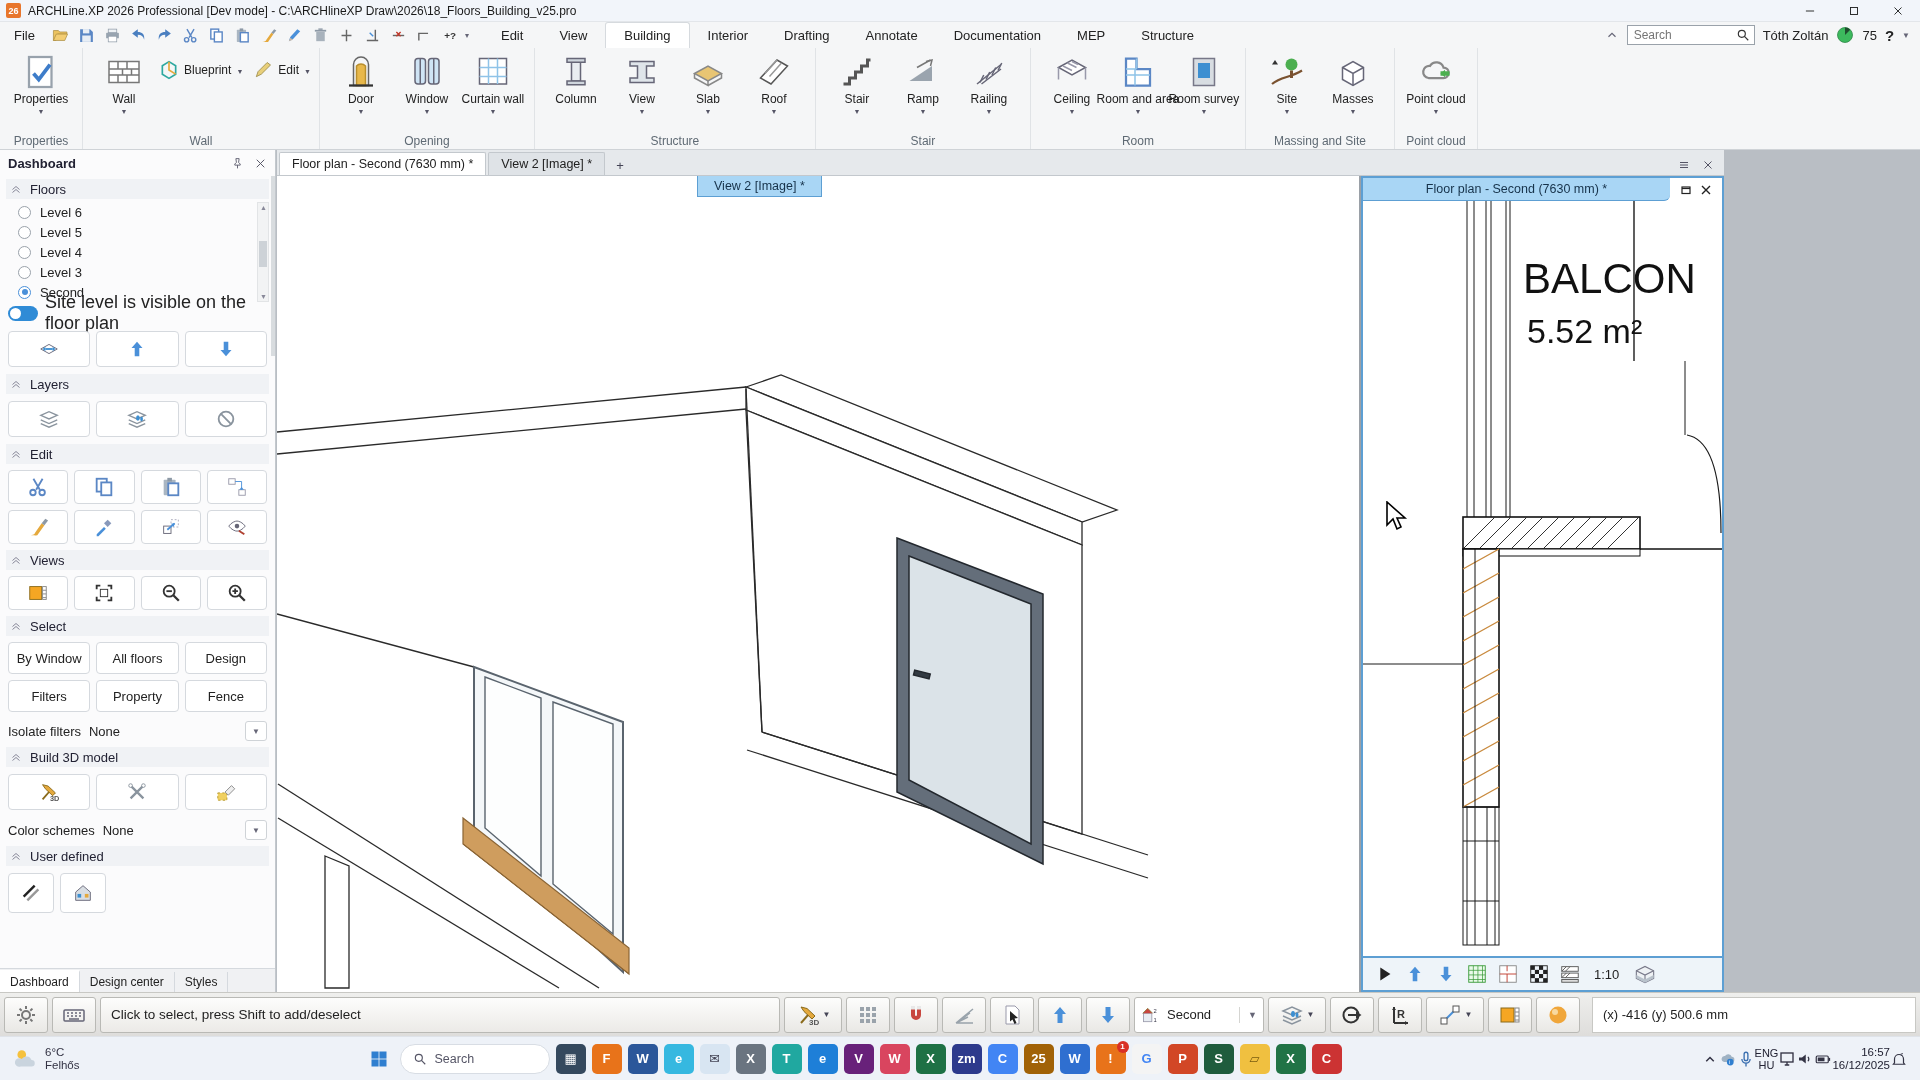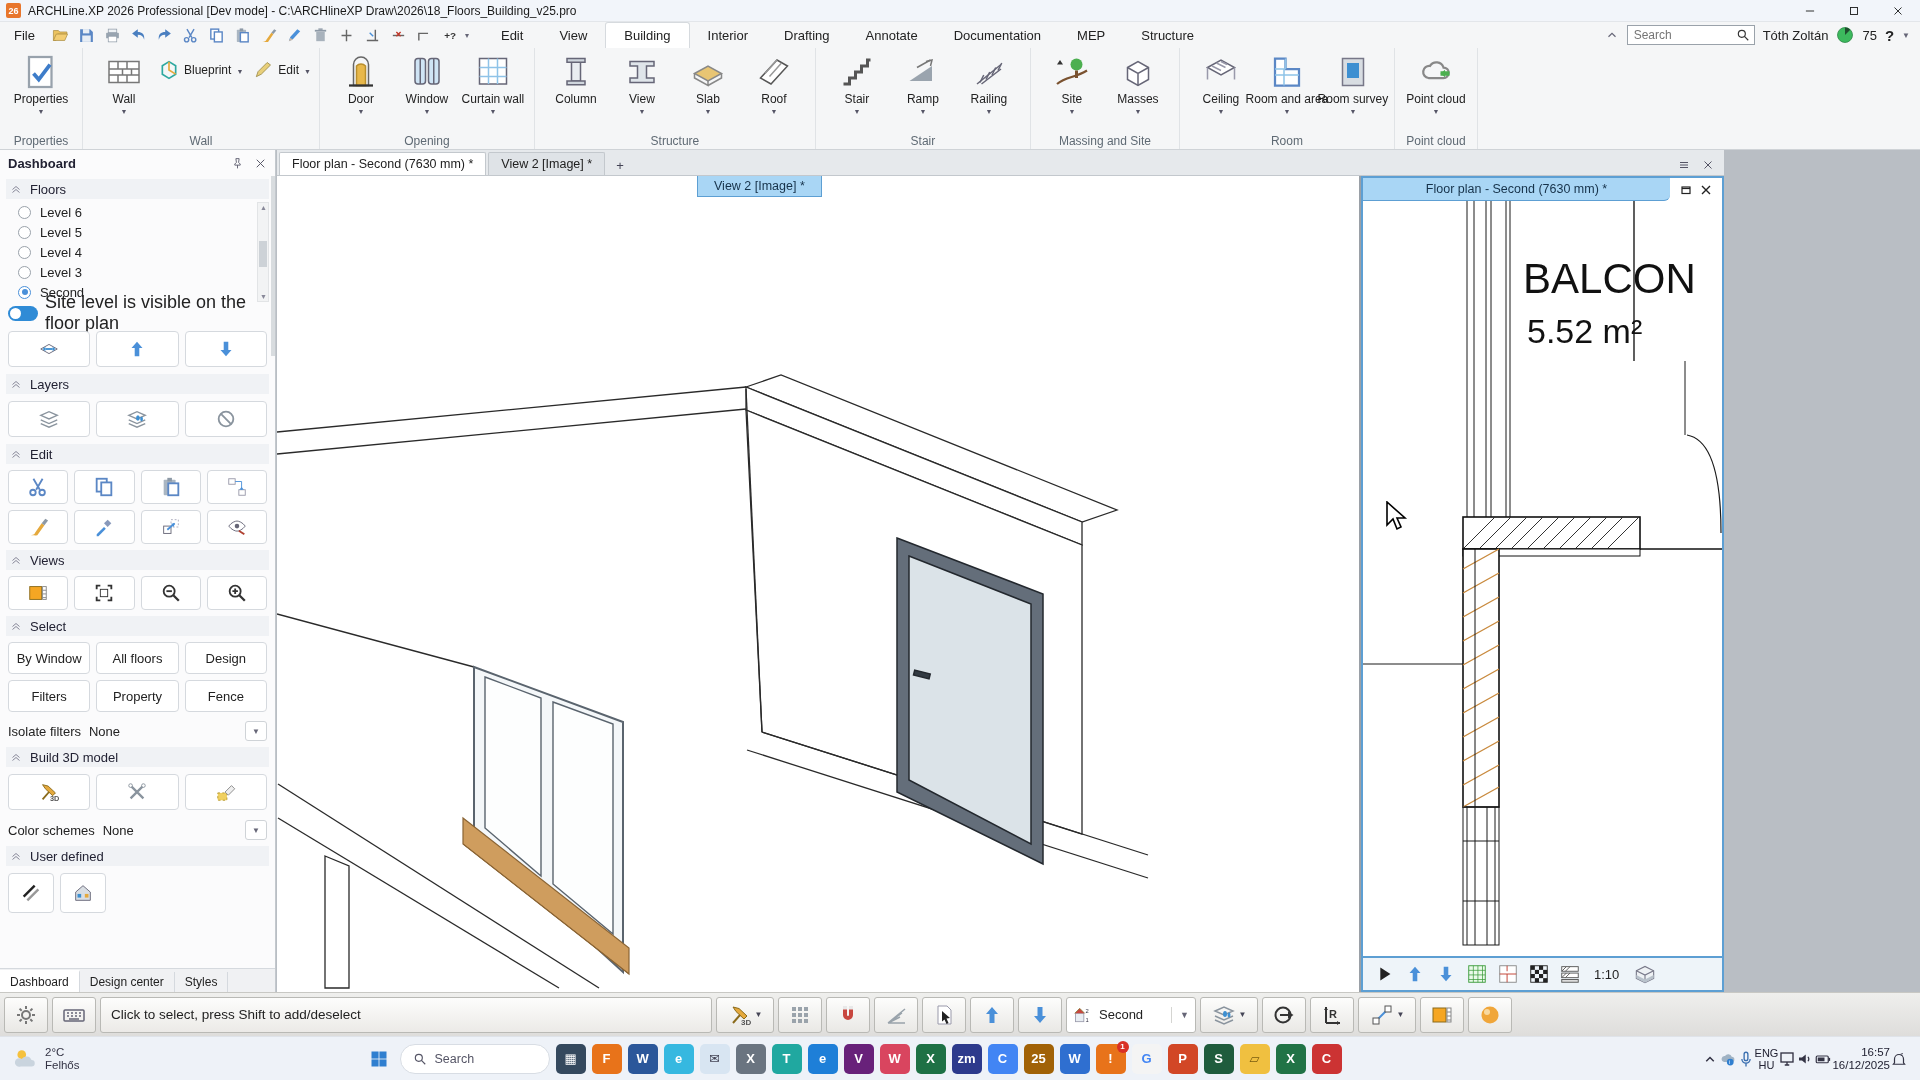--- a/index.html
+++ b/index.html
@@ -110,21 +110,21 @@
   #fp-toolbar{height:34px;border-top:2px solid #5d9fd3;background:#eef4f9;display:flex;align-items:center;gap:9px;padding:0 10px;}
   #fp-toolbar .ic{width:22px;height:22px;}
   #fp-scale{font-size:13px;color:#222;margin:0 4px;}
   #mouse-cursor{position:absolute;left:22px;top:300px;width:26px;height:30px;}
 
   
   #statusbar{position:absolute;left:0;top:992px;width:1920px;height:44px;background:linear-gradient(#efefed,#dedddb);border-top:1px solid #c8c8c4;display:flex;align-items:center;padding:0 4px;gap:4px;}
   .sbtn{width:44px;height:36px;background:linear-gradient(#fdfdfc,#e9e8e5);border:1px solid #b9b9b5;border-radius:3px;display:flex;align-items:center;justify-content:center;}
   .sbtn .ic{width:24px;height:24px;}
   .sbtn .ddc{font-size:8px;color:#445;margin-left:3px;}
-  #prompt-box{width:612px;height:36px;background:linear-gradient(#fdfdfc,#eceae7);border:1px solid #b9b9b5;border-radius:3px;display:flex;align-items:center;padding:0 10px;font-size:13.5px;color:#222;}
+  #prompt-box{width:680px;height:36px;background:linear-gradient(#fdfdfc,#eceae7);border:1px solid #b9b9b5;border-radius:3px;display:flex;align-items:center;padding:0 10px;font-size:13.5px;color:#222;}
   #floor-combo{width:130px;height:36px;background:#fff;border:1px solid #b9b9b5;border-radius:3px;display:flex;align-items:center;gap:6px;padding:0 6px;font-size:13px;}
   #floor-combo .ic{width:20px;height:20px;}
   #floor-combo .ddc{margin-left:auto;font-size:9px;color:#667;border-left:1px solid #d5d5d2;padding-left:8px;align-self:center;height:16px;display:flex;align-items:center;}
   #coords{margin-left:8px;flex:1;height:36px;background:#fff;border:1px solid #c8c8c4;display:flex;align-items:center;padding:0 10px;font-size:13px;color:#222;}
 
   
   #taskbar{position:absolute;left:0;top:1036px;width:1920px;height:44px;background:#eef2f8;border-top:1px solid #dfe3e9;display:flex;align-items:center;}
   #tb-weather{display:flex;align-items:center;gap:7px;padding:0 12px;width:190px;}
   #tb-weather .ic{width:26px;height:26px;}
   #tb-weather .wtxt{font-size:11.5px;line-height:13px;color:#334;}
@@ -500,73 +500,73 @@
         </span>
         <div class="rlabel">Railing</div>
         <div class="rcaret">▼</div>
       </div>
       <div class="rgroup-name">Stair</div>
     </div>
     <div class="rgroup">
       <div class="rbig">
         <span class="ic">
           <svg viewBox="0 0 24 24">
+            <path d="M3 9l9-5 9 5-9 5z" fill="#fff" stroke="#667"></path>
+            <path d="M6 8l6 3M9 6l6 3M12 5l4 2M3 9v8M21 9v8" stroke="#99a" fill="none"></path>
+          </svg>
+        </span>
+        <div class="rlabel">Ceiling</div>
+        <div class="rcaret">▼</div>
+      </div>
+      <div class="rbig rwide">
+        <span class="ic">
+          <svg viewBox="0 0 24 24">
+            <path d="M4 3h7v7h9v11H4z" fill="#fff" stroke="#5b87c5" stroke-width="1.5"></path>
+            <path d="M4 10h7M11 3v7M4 14h16M10 10v11" stroke="#8fc3e8"></path>
+          </svg>
+        </span>
+        <div class="rlabel">Room and area</div>
+        <div class="rcaret">▼</div>
+      </div>
+      <div class="rbig rwide">
+        <span class="ic">
+          <svg viewBox="0 0 24 24">
+            <rect x="5" y="3" width="14" height="18" fill="#d8dde2" stroke="#778"></rect>
+            <path d="M8 6h8v10H8z" fill="#3d8fd1"></path>
+          </svg>
+        </span>
+        <div class="rlabel">Room survey</div>
+        <div class="rcaret">▼</div>
+      </div>
+      <div class="rgroup-name">Room</div>
+    </div>
+    <div class="rgroup">
+      <div class="rbig">
+        <span class="ic">
+          <svg viewBox="0 0 24 24">
             <circle cx="15" cy="7" r="4" fill="#4caf50"></circle>
             <path d="M15 11v5" stroke="#7a5230" stroke-width="2"></path>
             <path d="M2 20c6-5 12-4 20-9" stroke="#7a5230" stroke-width="1.5" fill="none"></path>
             <path d="M4 4l2 3H2z" fill="#333"></path>
           </svg>
         </span>
         <div class="rlabel">Site</div>
         <div class="rcaret">▼</div>
       </div>
       <div class="rbig">
         <span class="ic">
           <svg viewBox="0 0 24 24">
             <path d="M5 9l7-4 7 4v8l-7 4-7-4z" fill="#fff" stroke="#667"></path>
             <path d="M5 9l7 4 7-4M12 13v8" stroke="#667" fill="none"></path>
           </svg>
         </span>
         <div class="rlabel">Masses</div>
         <div class="rcaret">▼</div>
       </div>
       <div class="rgroup-name">Massing and Site</div>
-    </div>
-    <div class="rgroup">
-      <div class="rbig">
-        <span class="ic">
-          <svg viewBox="0 0 24 24">
-            <path d="M3 9l9-5 9 5-9 5z" fill="#fff" stroke="#667"></path>
-            <path d="M6 8l6 3M9 6l6 3M12 5l4 2M3 9v8M21 9v8" stroke="#99a" fill="none"></path>
-          </svg>
-        </span>
-        <div class="rlabel">Ceiling</div>
-        <div class="rcaret">▼</div>
-      </div>
-      <div class="rbig rwide">
-        <span class="ic">
-          <svg viewBox="0 0 24 24">
-            <path d="M4 3h7v7h9v11H4z" fill="#fff" stroke="#5b87c5" stroke-width="1.5"></path>
-            <path d="M4 10h7M11 3v7M4 14h16M10 10v11" stroke="#8fc3e8"></path>
-          </svg>
-        </span>
-        <div class="rlabel">Room and area</div>
-        <div class="rcaret">▼</div>
-      </div>
-      <div class="rbig rwide">
-        <span class="ic">
-          <svg viewBox="0 0 24 24">
-            <rect x="5" y="3" width="14" height="18" fill="#d8dde2" stroke="#778"></rect>
-            <path d="M8 6h8v10H8z" fill="#3d8fd1"></path>
-          </svg>
-        </span>
-        <div class="rlabel">Room survey</div>
-        <div class="rcaret">▼</div>
-      </div>
-      <div class="rgroup-name">Room</div>
     </div>
     <div class="rgroup">
       <div class="rbig rwide">
         <span class="ic">
           <svg viewBox="0 0 24 24">
             <path d="M7 16a4 4 0 1 1 1-8 5 5 0 0 1 9 1 3.5 3.5 0 0 1 0 7z" fill="none" stroke="#888" stroke-width="1.5"></path>
             <path d="M21 13h-6" stroke="#4caf50" stroke-width="3"></path>
             <path d="M15 13l3-2.5v5z" fill="#4caf50"></path>
           </svg>
         </span>
@@ -1255,32 +1255,33 @@
       </span>
     </div>
     <div class="sbtn">
       <span class="ic">
         <svg viewBox="0 0 24 24">
           <circle cx="12" cy="12" r="8.5" fill="#f0a63a"></circle>
           <circle cx="9" cy="9" r="3" fill="#f8d9a0"></circle>
         </svg>
       </span>
     </div>
+    <div id="coords">(x) -416   (y) 500.6 mm</div>
   </div>
 
 <div id="taskbar">
   <div id="tb-weather">
     <span class="ic">
         <svg viewBox="0 0 24 24">
           <circle cx="9" cy="8" r="4" fill="#f5c13d"></circle>
           <path d="M8 19a4 4 0 1 1 1-7 5 5 0 0 1 9 1 3 3 0 0 1 0 6z" fill="#c9d4de"></path>
         </svg>
       </span>
     <div class="wtxt">
-        <div>2°C</div>
+        <div>6°C</div>
         <div>Felhős</div>
       </div>
   </div>
   <div id="tb-center">
     <div id="tb-start">
       <span class="ic">
           <svg viewBox="0 0 24 24">
             <g fill="#2f7fd0">
               <rect x="3" y="3" width="8.5" height="8.5"></rect>
               <rect x="12.5" y="3" width="8.5" height="8.5"></rect>

